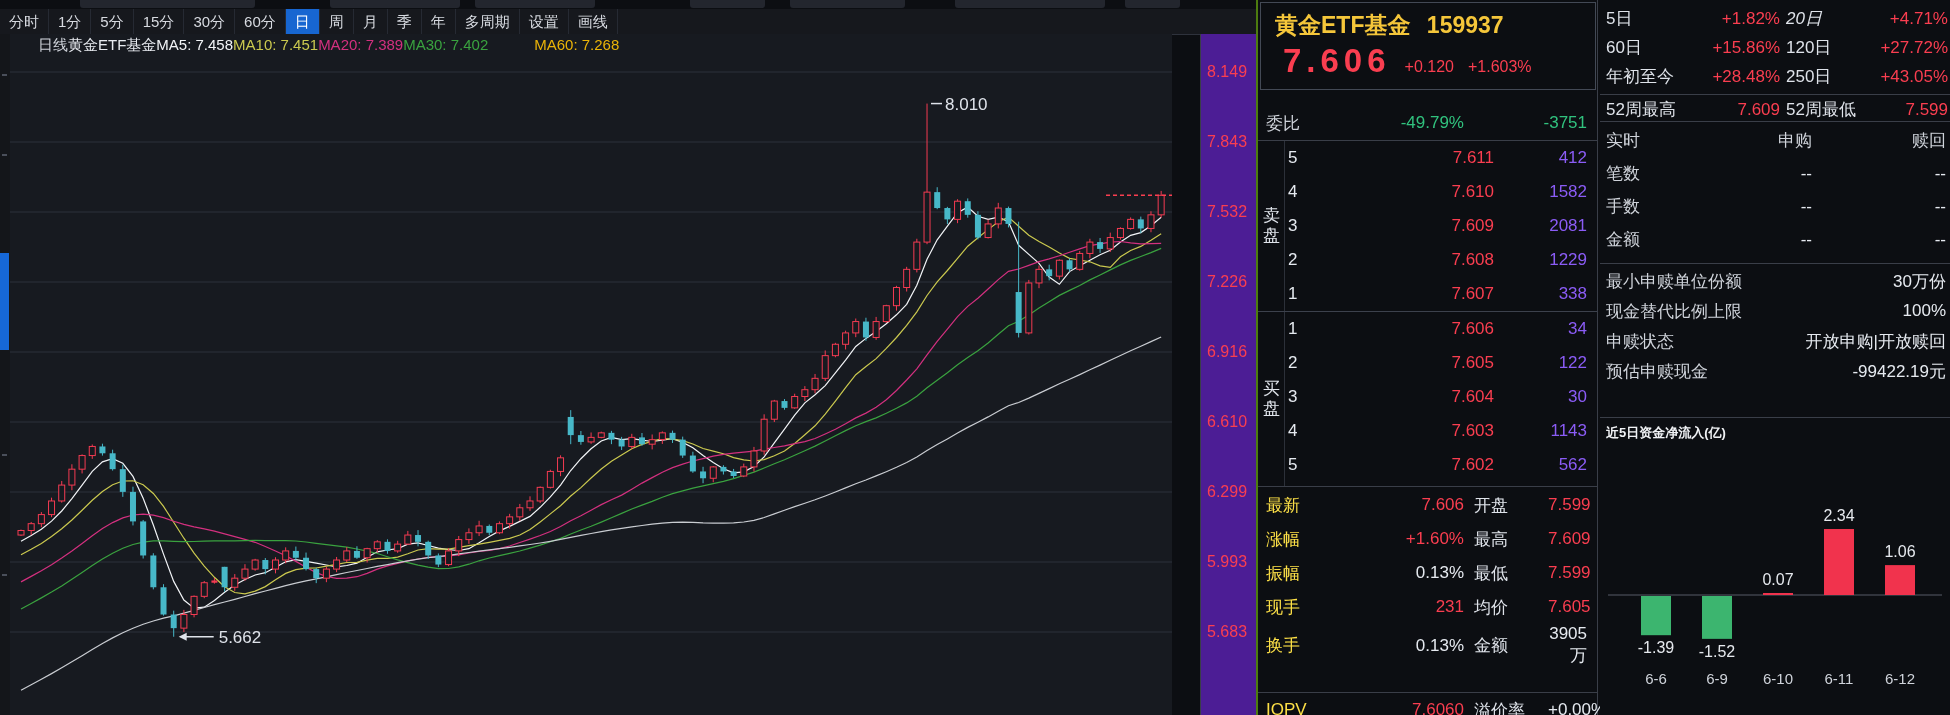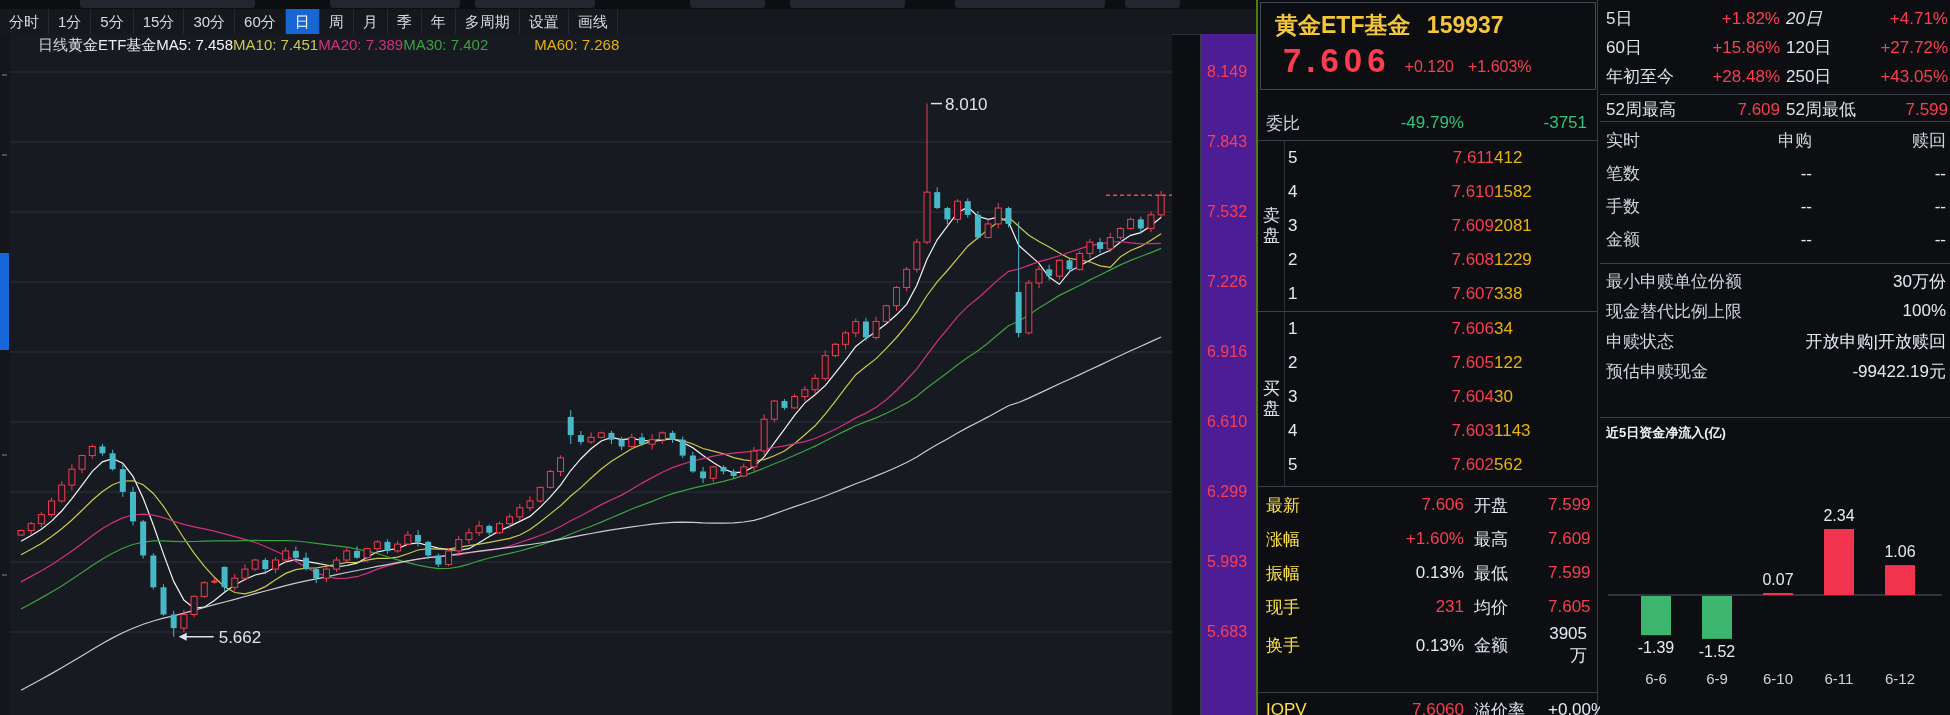--- a/index.html
+++ b/index.html
@@ -34,21 +34,21 @@
   #q-price{font-size:33px;font-weight:bold;color:#fa3e50;letter-spacing:5px;}
   #q-change,#q-change-pct{font-size:16px;color:#fa3e50;margin-left:14px;}
   .sep{position:absolute;left:0;width:100%;height:1px;background:#3a3e48;}
   #weibi-row{position:absolute;left:0;top:106px;width:100%;height:34px;display:grid;grid-template-columns:70px 136px 1fr;align-items:center;}
   #weibi-row .lab{padding-left:8px;}
   .red{color:#fa3e50;} .grn{color:#31c27e;} .wht{color:#e6eaf0;} .dim{color:#cfd3da;}
   .book{position:absolute;left:0;width:100%;}
   .book-row{height:34px;display:grid;grid-template-columns:30px 176px 1fr;align-items:center;padding-left:30px;box-sizing:border-box;}
   .book-row .bn{color:#e6eaf0;}
   .book-row .bp{text-align:right;}
-  .book-row .bv{text-align:left;padding-right:10px;color:#eab308;}
+  .book-row .bv{text-align:right;padding-right:10px;color:#8b5cf6;}
   .v-label{position:absolute;left:5px;width:18px;line-height:20px;font-size:17px;color:#dfe3ea;word-break:break-all;}
   #book-divider{position:absolute;left:26px;top:141px;width:1px;height:345px;background:#2c3039;}
   #stats{position:absolute;left:0;top:488px;width:100%;}
   .stat-row{height:34px;display:grid;grid-template-columns:70px 136px 84px 1fr;align-items:center;}
   .stat-row .sl{padding-left:8px;color:#fde047;}
   .stat-row .sv1{text-align:right;}
   .stat-row .sl2{padding-left:10px;color:#dfe3ea;}
   .stat-row .sv2{text-align:right;padding-right:10px;}
   #iopv-row{position:absolute;left:0;top:693px;width:100%;}
   

